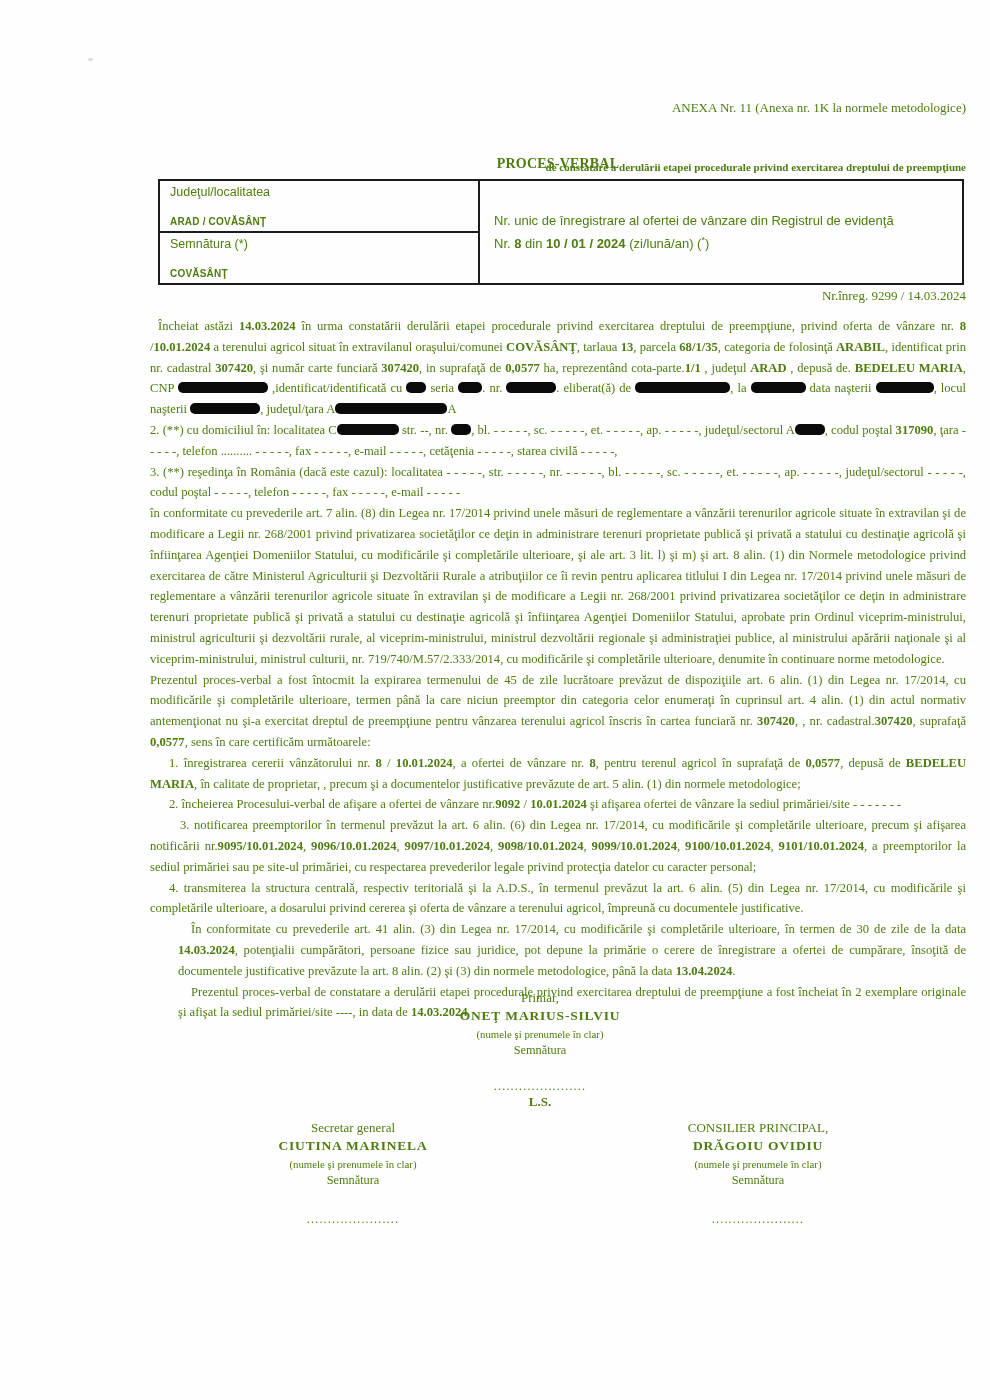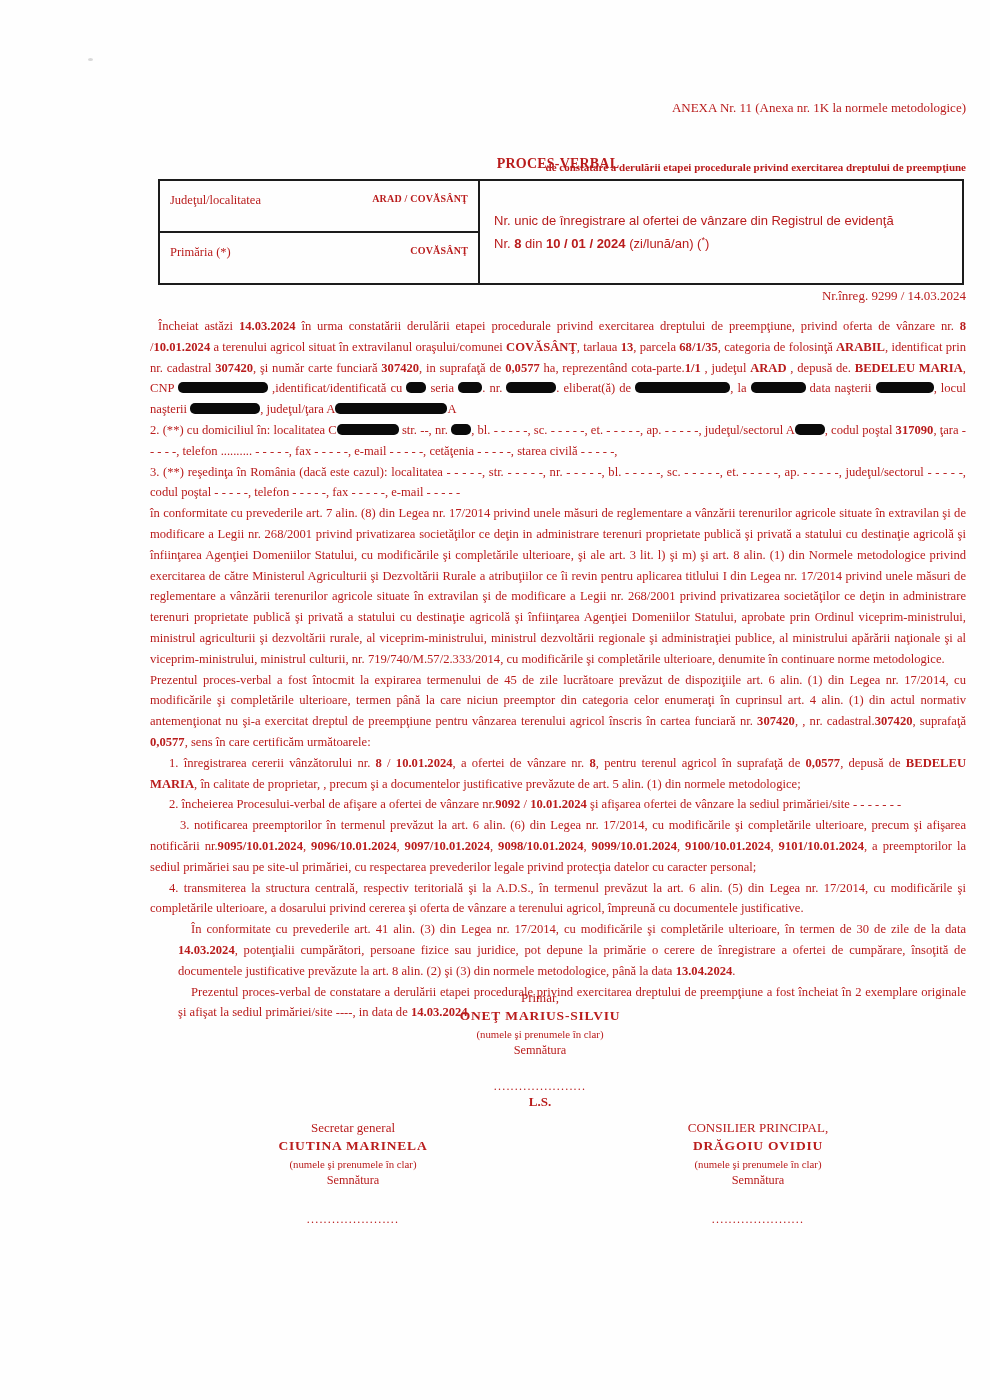--- a/index.html
+++ b/index.html
@@ -1,25 +1,25 @@
 <!DOCTYPE html>
 <html><head>
 <meta charset="utf-8">
 <style>
   html,body{margin:0;padding:0;background:#e8e8e8;}
   .page{position:relative;width:990px;height:1400px;background:#fefefe;overflow:hidden;
-        font-family:"Liberation Serif", serif;color:#b91c1c;}
+        font-family:"Liberation Serif", serif;color:#4d7c0f;}
   .speck{position:absolute;top:58px;left:88px;width:5px;height:3px;background:#d9d9d9;border-radius:50%;}
   .anexa{position:absolute;top:100px;left:150px;width:816px;text-align:right;font-size:13px;}
   .title{position:absolute;top:140px;left:150px;width:816px;text-align:center;font-weight:700;font-size:14px;letter-spacing:.2px;margin-top:16px;}
   .subtitle{position:absolute;top:161px;left:150px;width:816px;text-align:right;font-weight:700;font-size:11px;}
   .htable{position:absolute;top:179px;left:158px;width:806px;height:106px;border:2px solid #1c1c1c;
           display:flex;font-family:"Liberation Sans", sans-serif;box-sizing:border-box;}
   .ht-left{width:320px;border-right:2px solid #1c1c1c;display:flex;flex-direction:column;box-sizing:border-box;}
-  .ht-cell{flex:1;padding:12px 10px;display:flex;flex-direction:row;justify-content:space-between;box-sizing:border-box;font-family:Liberation Serif, serif;}
+  .ht-cell{flex:1;padding:4px 10px;display:flex;flex-direction:column;justify-content:space-between;box-sizing:border-box;}
   .ht-cell.top{border-bottom:2px solid #1c1c1c;}
   .ht-label{font-size:12.5px;}
   .ht-value{font-size:10px;font-weight:700;letter-spacing:.2px;}
   .ht-right{flex:1;padding:6px 14px;display:flex;flex-direction:column;justify-content:center;gap:7px;font-size:13px;box-sizing:border-box;}
   .reg-number{position:absolute;top:288px;left:150px;width:816px;text-align:right;font-size:13px;}
   .doc-body{position:absolute;top:316px;left:150px;width:816px;font-size:12.6px;line-height:20.8px;text-align:justify;}
   .para{margin:0;}
   .p1{text-indent:8px;}
   .indent-sm{text-indent:13px;margin-left:28px;}
   .indent-md{text-indent:19px;}
@@ -47,21 +47,21 @@
   <div class="title">PROCES-VERBAL</div>
   <div class="subtitle">de constatare a derulării etapei procedurale privind exercitarea dreptului de preempţiune</div>
 
   <div class="htable">
     <div class="ht-left">
       <div class="ht-cell top">
         <div class="ht-label">Judeţul/localitatea</div>
         <div class="ht-value">ARAD / COVĂSÂNŢ</div>
       </div>
       <div class="ht-cell">
-        <div class="ht-label">Primăria (*)</div>
+        <div class="ht-label">Semnătura (*)</div>
         <div class="ht-value">COVĂSÂNŢ</div>
       </div>
     </div>
     <div class="ht-right">
       <div>Nr. unic de înregistrare al ofertei de vânzare din Registrul de evidenţă</div>
       <div><span>Nr. </span><b>8</b><span> din </span><b>10 / 01 / 2024</b><span> (zi/lună/an) (</span><sup>*</sup><span>)</span></div>
     </div>
   </div>
 
   <div class="reg-number">Nr.înreg. 9299 / 14.03.2024</div>

